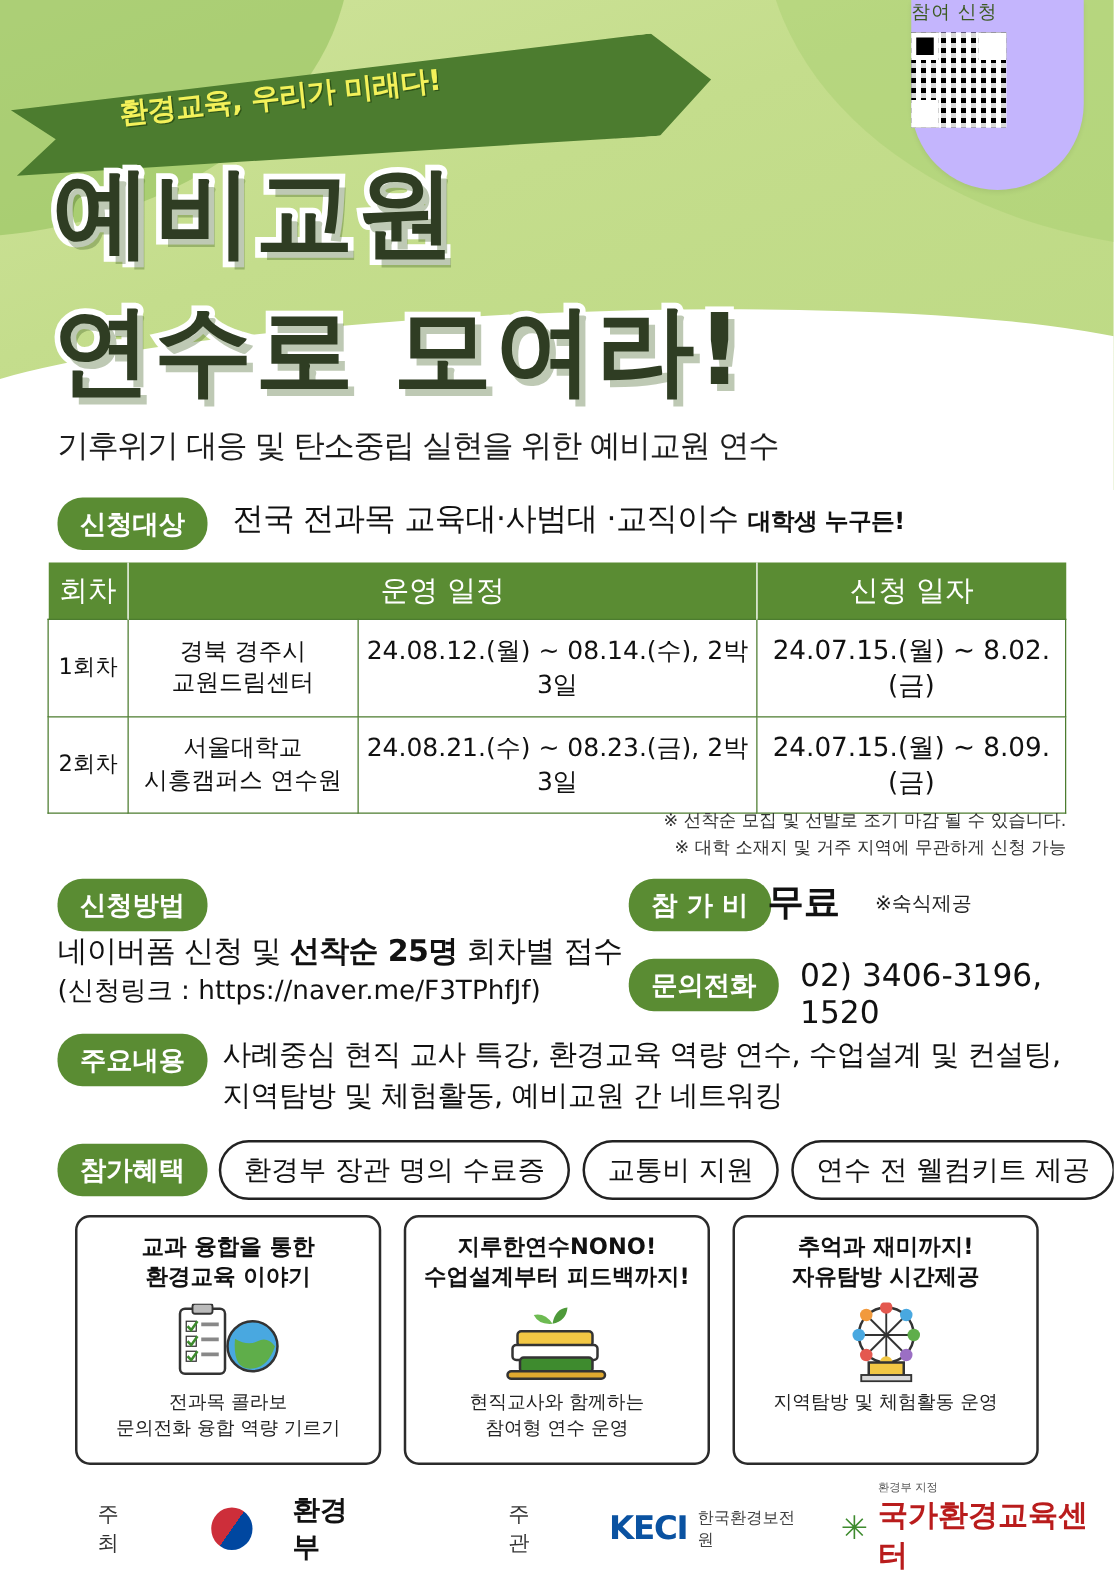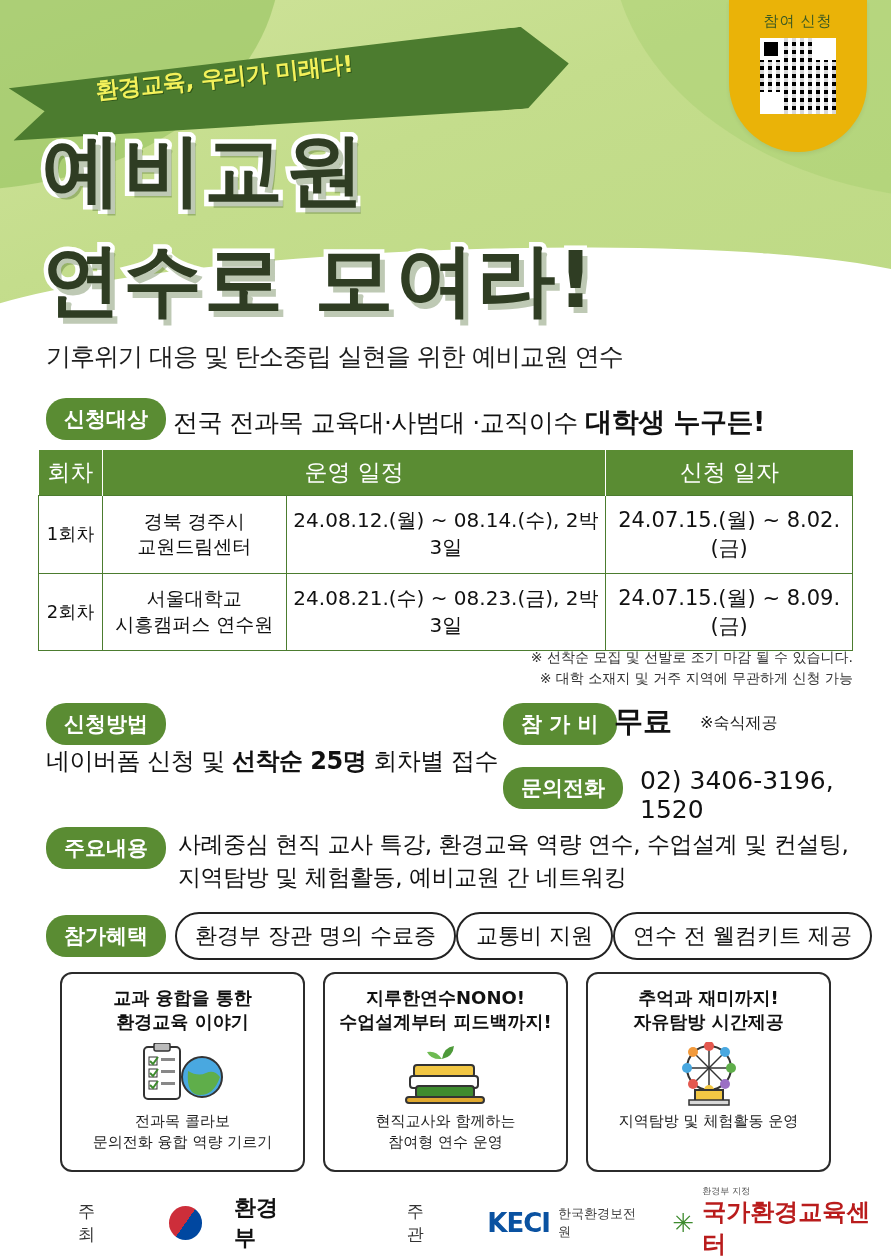--- a/index.html
+++ b/index.html
@@ -65,22 +65,22 @@
   .title-1 { left:42px; top:118px; font-size:79px; }
   .title-2 { left:42px; top:228px; font-size:79px; }
   .subtitle{
     position:absolute; left:46px; top:340px;
     font-size:25px; color:#1d1d1d; letter-spacing:-1px;
     font-family:"DejaVu Sans", sans-serif;
   }
   
   .qr-card{
     position:absolute; right:24px; top:0; width:138px; height:152px;
-    background:#eab308; border-radius:0 0 70px 70px;
-    display:flex; flex-direction:column; align-items:center; padding-top:12px;
+    background:#c4b5fd; border-radius:0 0 70px 70px;
+    display:flex; flex-direction:column; 
     box-shadow:0 2px 4px rgba(0,0,0,.07);
   }
   .qr-label{ font-size:15px; color:#3c5a22; margin-bottom:7px; letter-spacing:1px;}
   .qr-img{
     width:76px; height:76px;
     background:
       linear-gradient(#000 0 0) 0 0/22px 22px no-repeat,
       linear-gradient(#000 0 0) 54px 0/22px 22px no-repeat,
       linear-gradient(#000 0 0) 0 54px/22px 22px no-repeat,
       repeating-linear-gradient(90deg,#000 0 4px,#fff 4px 8px) 0 0/76px 76px;
@@ -92,29 +92,29 @@
       repeating-linear-gradient(0deg, rgba(255,255,255,.85) 0 4px, rgba(0,0,0,0) 4px 8px);
     mix-blend-mode:screen;
   }
   .qr-img:after{
     content:""; position:absolute; left:4px; top:4px; width:14px; height:14px;
     box-shadow: 0 0 0 4px #fff, 0 0 0 0 #000, 54px 0 0 4px #fff, 0 54px 0 4px #fff;
     background:#000;
   }
   
   .row-target{
-    position:absolute; left:46px; top:398px; display:flex; align-items:flex-end; gap:7px;
+    position:absolute; left:46px; top:398px; display:flex; align-items:flex-start; gap:20px;
   }
   .pill{
     background:#5a8c33; color:#fff; border-radius:20px;
     padding:7px 18px; font-size:21px; font-weight:bold; white-space:nowrap;
     font-family:"DejaVu Sans", sans-serif;
   }
   .target-text{ font-size:25px; color:#111; letter-spacing:-.5px; font-family:"DejaVu Sans", sans-serif;}
-  .target-text b{ font-size:27px; }
+  .target-text b{ font-size:19px; }
   
   .tbl{
     position:absolute; left:38px; top:450px; width:815px;
     border-collapse:collapse; font-family:"DejaVu Sans", sans-serif;
   }
   .tbl th{
     background:#5a8c33; color:#fff; font-size:23px; font-weight:normal;
     padding:7px 4px; border-right:1px solid #ffffff;
   }
   .tbl th:last-child{border-right:none;}
@@ -159,21 +159,21 @@
   
   .content-pill{ position:absolute; left:46px; top:827px;}
   .content-text{
     position:absolute; left:178px; top:828px; font-size:23px; color:#111;
     line-height:1.45; letter-spacing:-.4px; width:690px;
     font-family:"DejaVu Sans", sans-serif;
   }
   
   .benefit-pill{ position:absolute; left:46px; top:915px;}
   .benefit-row{
-    position:absolute; left:175px; top:912px; display:flex; 
+    position:absolute; left:175px; top:912px; display:flex; gap:10px;
   }
   .benefit-chip{
     border:2px solid #222; border-radius:26px; padding:7px 18px;
     font-size:22px; color:#111; background:#fff; white-space:nowrap;
     font-family:"DejaVu Sans", sans-serif;
   }
   
   .cards{
     position:absolute; left:60px; top:972px; width:772px;
     display:flex; gap:18px;
@@ -255,20 +255,21 @@
     </tbody>
   </table>
 
   <div class="notes">
     <div>※ 선착순 모집 및 선발로 조기 마감 될 수 있습니다.</div>
     <div>※ 대학 소재지 및 거주 지역에 무관하게 신청 가능</div>
   </div>
 
   <span class="pill apply-pill">신청방법</span>
   <div class="apply-line1"><span>네이버폼 신청 및 </span><b>선착순 25명</b><span> 회차별 접수</span></div>
+  <div class="apply-line2">(신청링크 : https://naver.me/F3TPhfJf)</div>
 
   <span class="pill fee-pill">참 가 비</span>
   <div class="fee-val">무료</div>
   <div class="fee-note">※숙식제공</div>
 
   <span class="pill tel-pill">문의전화</span>
   <div class="tel-val">02) 3406-3196, 1520</div>
 
   <span class="pill content-pill">주요내용</span>
   <div class="content-text">

